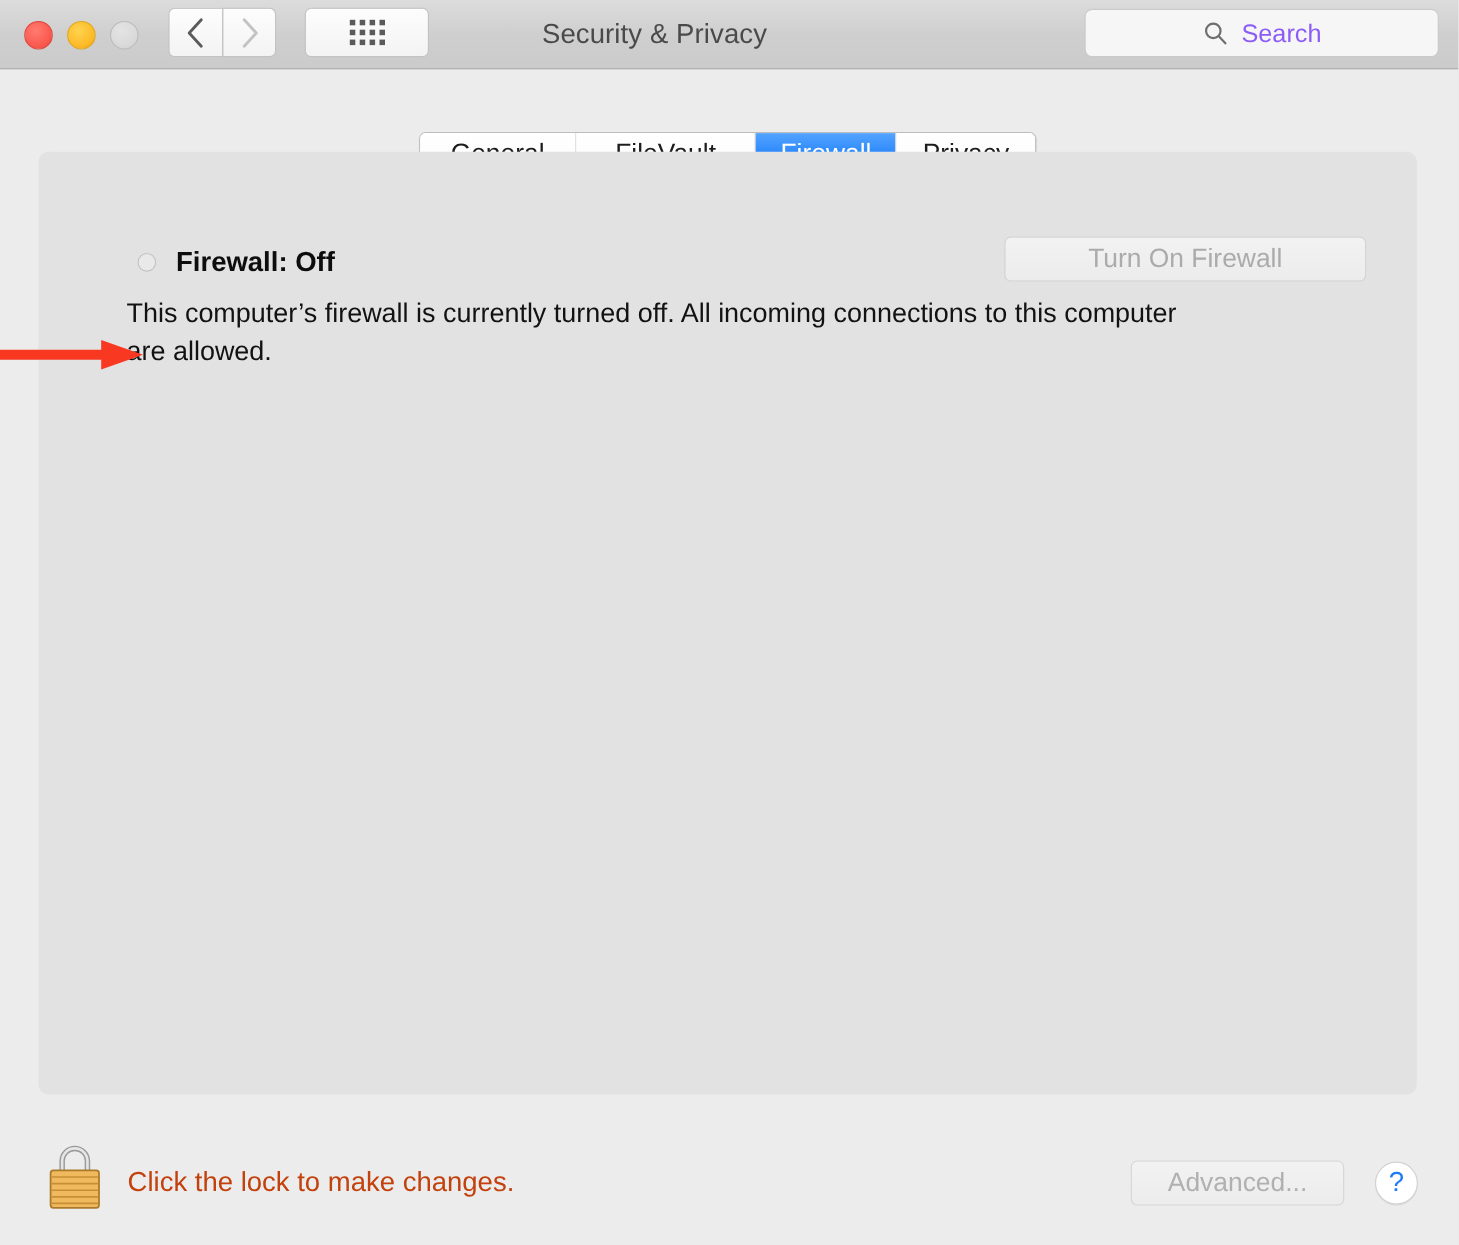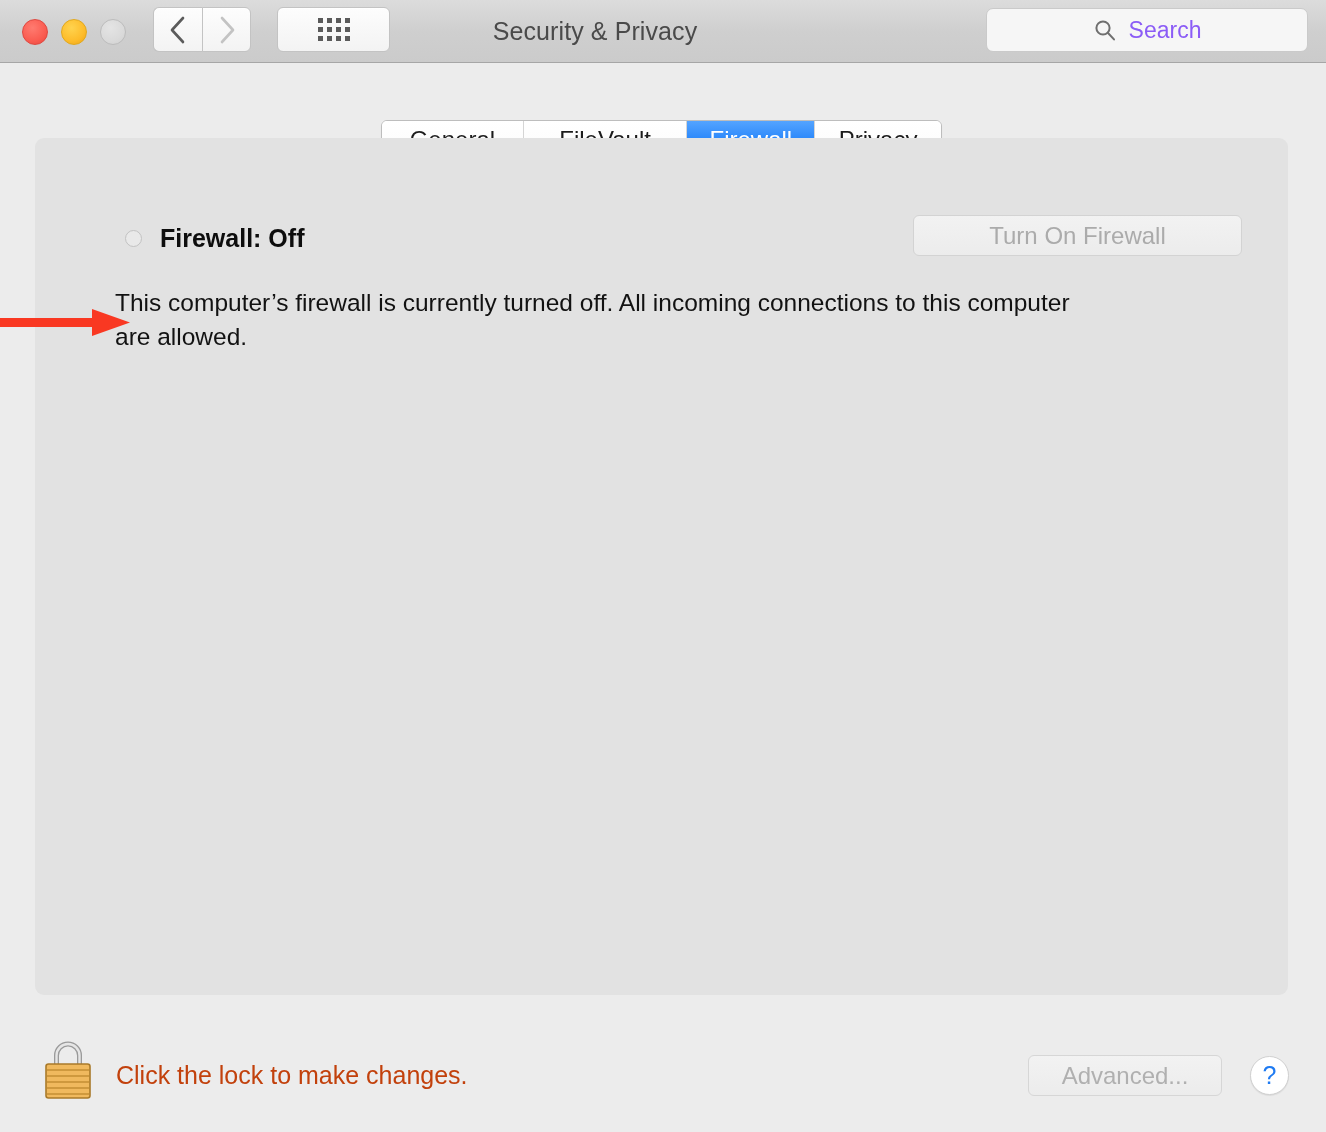--- a/index.html
+++ b/index.html
@@ -179,21 +179,21 @@
     border: 1px solid #c2c2c2;
   }
   .radio-label {
     font-size: 25px;
     font-weight: bold;
     color: #0d0d0d;
   }
 
   .desc {
     position: absolute;
-    left: 80px; top: 148px;
+    left: 80px; top: 131px;
     width: 985px;
     font-size: 24.5px;
     line-height: 1.38;
     color: #121212;
   }
 
   .btn {
     border-radius: 6px;
     background: linear-gradient(to bottom, #f2f2f2 0%, #ececec 100%);
     border: 1px solid #d3d3d3;

